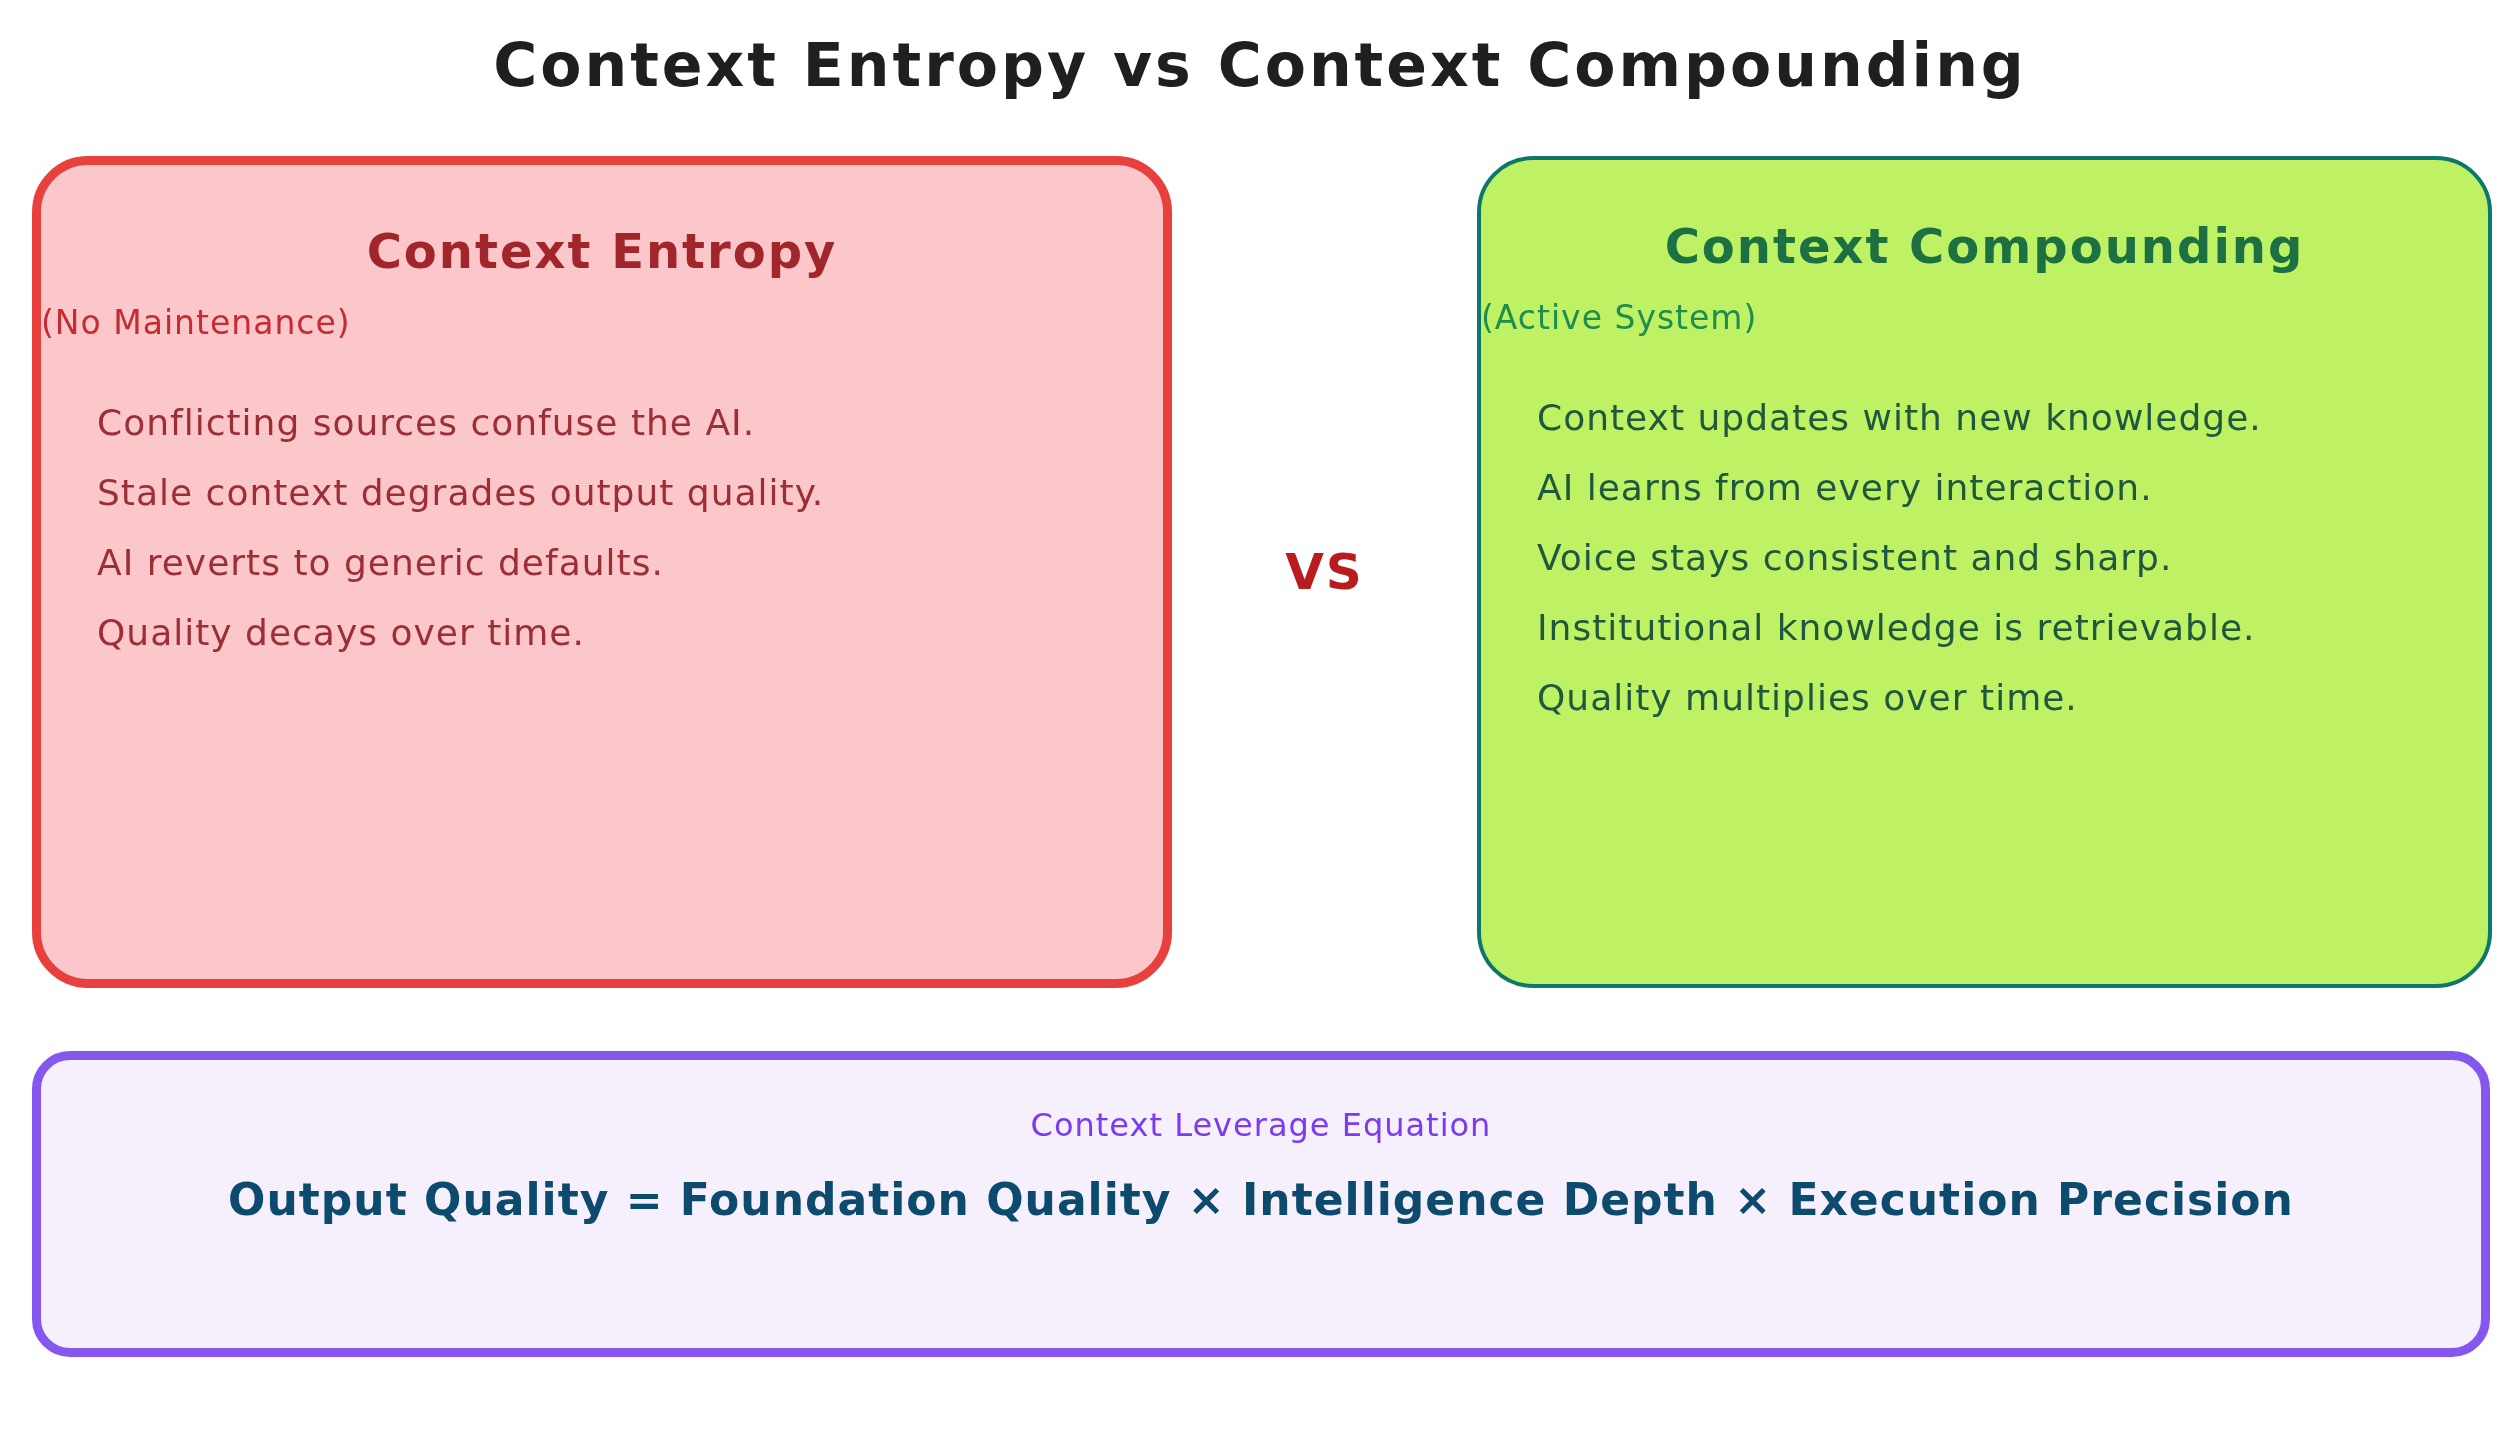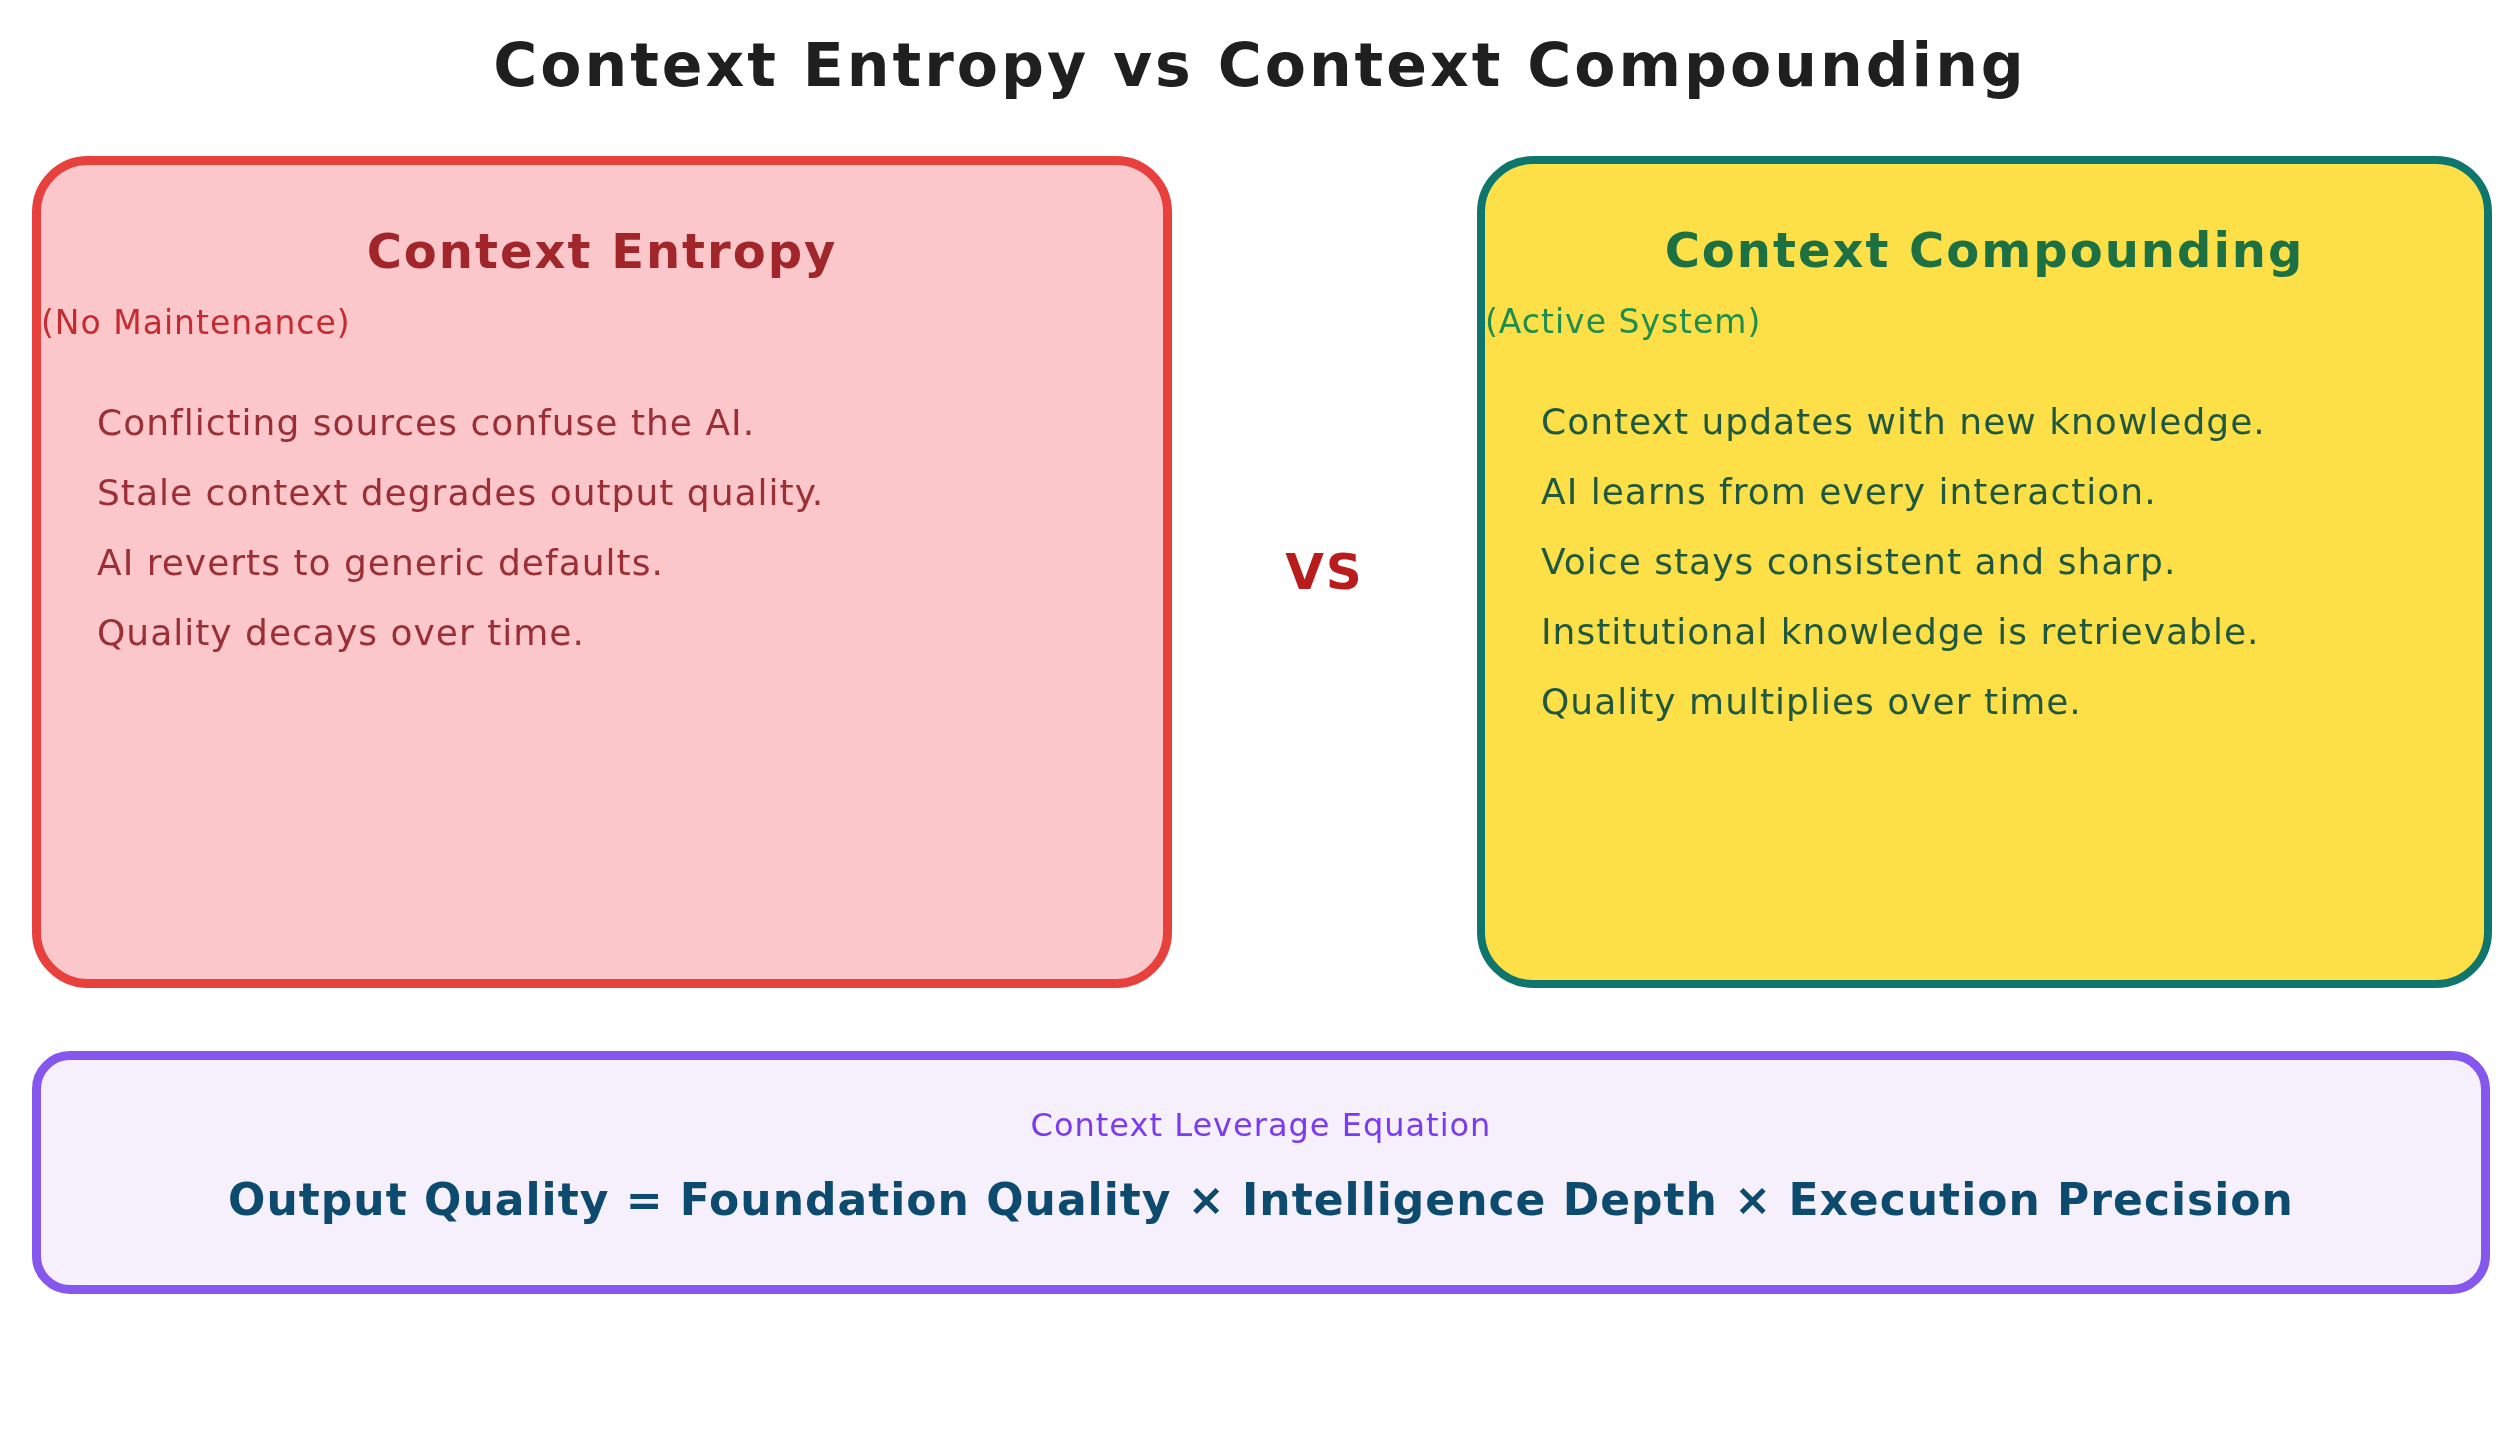--- a/index.html
+++ b/index.html
@@ -40,22 +40,22 @@
     box-sizing: border-box;
     border-radius: 56px;
   }
   .entropy-card {
     width: 1140px;
     background: #fbc7ca;
     border: 9px solid #e8403c;
   }
   .compounding-card {
     width: 1015px;
-    background: #fde047;
-    border: 8px solid #0f766e;
+    background: #bef264;
+    border: 4px solid #0f766e;
   }
   .vs-gap {
     flex: 1;
     display: flex;
     align-items: center;
     justify-content: center;
   }
   .vs-label {
     font-size: 50px;
     font-weight: 600;
@@ -90,21 +90,21 @@
     line-height: 70px;
     letter-spacing: 1px;
     white-space: nowrap;
   }
   .entropy-card .card-point { color: #9c2f36; }
   .compounding-card .card-point { color: #20583f; }
   .equation-card {
     box-sizing: border-box;
     margin: 63px 30px 0 32px;
     width: 2458px;
-    height: 243px;
+    height: 306px;
     background: #f6effc;
     border: 9px solid #8657ee;
     border-radius: 38px;
   }
   .equation-title {
     margin-top: 46px;
     text-align: center;
     font-size: 32px;
     letter-spacing: 1px;
     color: #7b3bf0;

